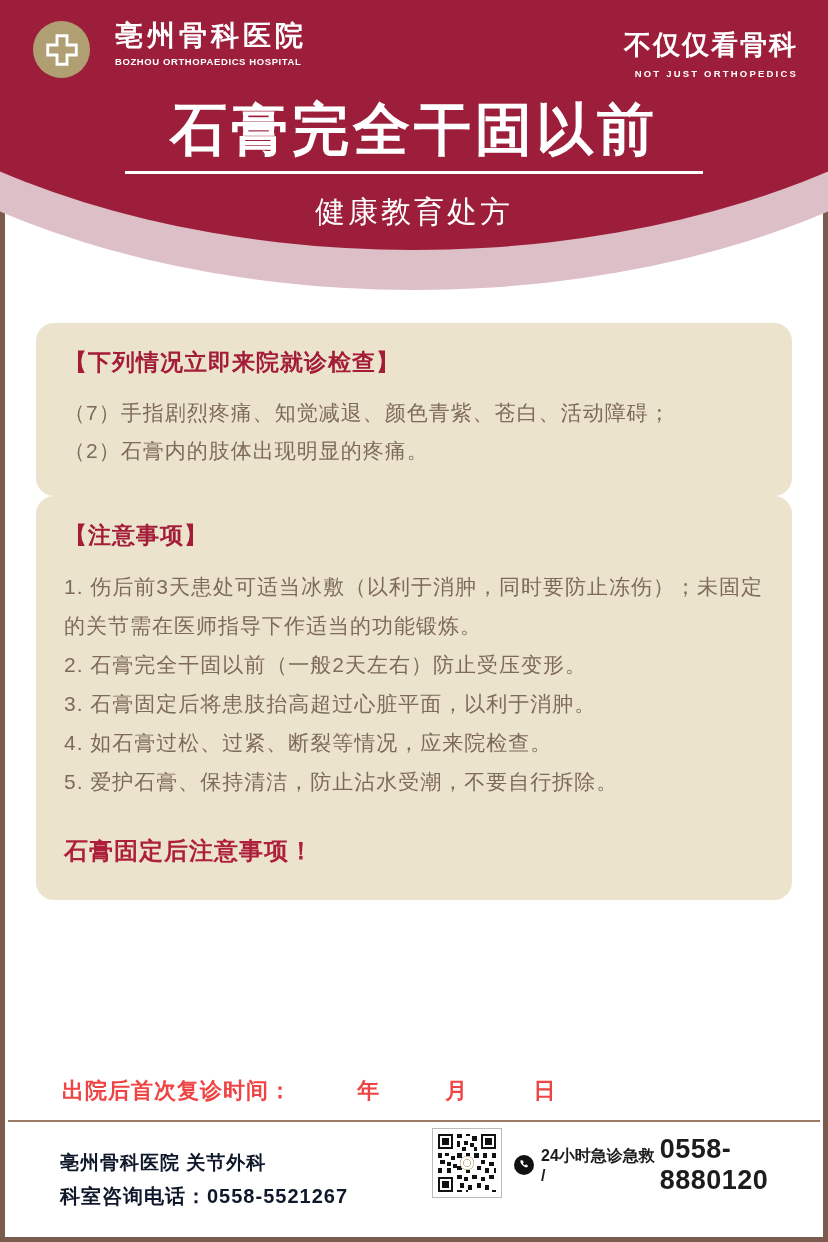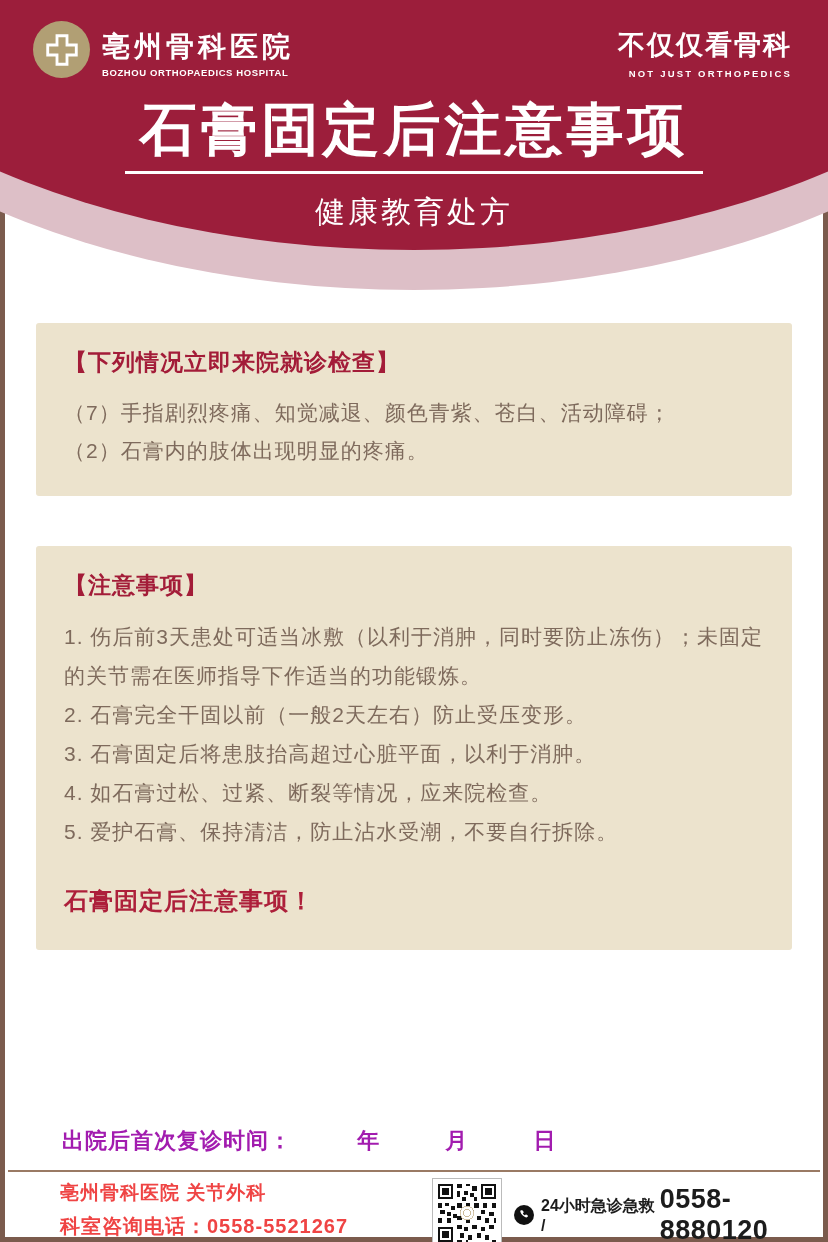--- a/index.html
+++ b/index.html
@@ -10,54 +10,54 @@
   }
   
   .frame{position:absolute;inset:0;border:5px solid #7b5b4d;z-index:1;pointer-events:none;}
 
   
   .header{position:relative;height:310px;overflow:hidden;z-index:2;}
   .curve{position:absolute;left:50%;transform:translateX(-50%);width:1400px;height:810px;border-radius:50%;}
   .curve-pink{top:-520px;background:#ddbfc7;}
   .curve-red{top:-560px;background:#9c1e3b;}
   .header-content{position:absolute;inset:0;z-index:3;color:#fff;}
-  .brand{position:absolute;left:33px;top:21px;display:flex;align-items:flex-end;gap:12px;}
+  .brand{position:absolute;left:33px;top:21px;display:flex;align-items:flex-start;gap:25px;}
   .logo-circle{width:57px;height:57px;border-radius:50%;background:#b19f74;display:flex;align-items:center;justify-content:center;}
   .brand-name{font-size:28px;font-weight:bold;letter-spacing:4px;line-height:1.1;}
   .brand-en{font-size:9.5px;font-weight:bold;letter-spacing:0.6px;margin-top:4px;}
-  .slogan{position:absolute;right:36px;top:27px;text-align:right;}
+  .slogan{position:absolute;right:30px;top:27px;text-align:right;}
   .slogan-cn{font-size:27px;font-weight:bold;letter-spacing:2px;}
   .slogan-en{font-size:9.5px;font-weight:bold;letter-spacing:2.2px;margin-top:5px;}
   .title{position:absolute;top:92px;left:0;width:100%;text-align:center;
     font-size:57px;font-weight:bold;letter-spacing:4px;margin:0;}
   .title-underline{position:absolute;top:171px;left:50%;transform:translateX(-50%);
     width:578px;height:3px;background:#ffffff;}
   .subtitle{position:absolute;top:192px;left:0;width:100%;text-align:center;
     font-size:30px;letter-spacing:3px;}
 
   
   .main{position:relative;z-index:3;}
-  .box{margin:0 36px;background:#ece3cd;border-radius:3px;padding:24px 28px 26px 28px;box-sizing:border-box;}
+  .box{margin:0 36px;background:#ece3cd;border-radius:18px;padding:24px 28px 26px 28px;box-sizing:border-box;}
   .box1{margin-top:13px;}
-  .box2{margin-top:50px;padding-bottom:30px;}
+  .box2{padding-bottom:30px;}
   .box h2{margin:0;font-size:23px;font-weight:bold;color:#a31c38;letter-spacing:1px;}
   .box .items{margin-top:16px;}
   .box p{margin:0;font-size:21px;line-height:38px;color:#7e6a5c;letter-spacing:1px;}
   .box2 p{line-height:39px;}
   .red-note{margin-top:30px !important;font-size:24px !important;font-weight:bold;
     color:#ad1f3a !important;letter-spacing:1px;}
 
   
-  .revisit{margin:176px 36px 0 62px;font-size:22px;font-weight:bold;color:#a21caf;letter-spacing:1px;}
+  .revisit{margin:176px 36px 0 62px;font-size:22px;font-weight:bold;color:#ef4444;letter-spacing:1px;}
   .revisit .unit{margin-left:58px;}
   .divider{border:none;border-top:2px solid #9a7a64;margin:14px 8px 0 8px;}
 
   
   .footer{position:relative;height:106px;z-index:3;}
-  .foot-left{position:absolute;left:60px;top:8px;color:#ef4444;}
+  .foot-left{position:absolute;left:60px;top:28px;color:#0f172a;}
   .foot-dept{font-size:19px;font-weight:bold;letter-spacing:1px;}
   .foot-phone{font-size:20px;font-weight:bold;margin-top:7px;letter-spacing:1px;}
   .foot-qr{position:absolute;left:430px;top:6px;width:74px;text-align:center;}
   .qr-box{width:70px;height:70px;background:#fff;border:1px solid #bbb;box-sizing:border-box;padding:3px;}
   .foot-right{position:absolute;left:514px;top:12px;color:#1c1c1c;}
   .fr-row{display:flex;align-items:center;}
   .fr-icon{width:20px;height:20px;margin-right:7px;flex:0 0 auto;}
   .fr-label{font-size:16px;font-weight:bold;}
   .fr-bignum{font-size:27px;font-weight:bold;letter-spacing:0.5px;margin-left:4px;}
 </style>
@@ -83,21 +83,21 @@
           <div class="brand-name">亳州骨科医院</div>
           <div class="brand-en">BOZHOU ORTHOPAEDICS HOSPITAL</div>
         </div>
       </div>
 
       <div class="slogan">
         <div class="slogan-cn">不仅仅看骨科</div>
         <div class="slogan-en">NOT JUST ORTHOPEDICS</div>
       </div>
 
-      <h1 class="title">石膏固定后注意事项</h1>
+      <h1 class="title">石膏完全干固以前</h1>
       <div class="title-underline"></div>
       <div class="subtitle">健康教育处方</div>
     </div>
   </div>
 
   <div class="main">
 
     <section class="box box1">
       <h2>【下列情况立即来院就诊检查】</h2>
       <div class="items">

